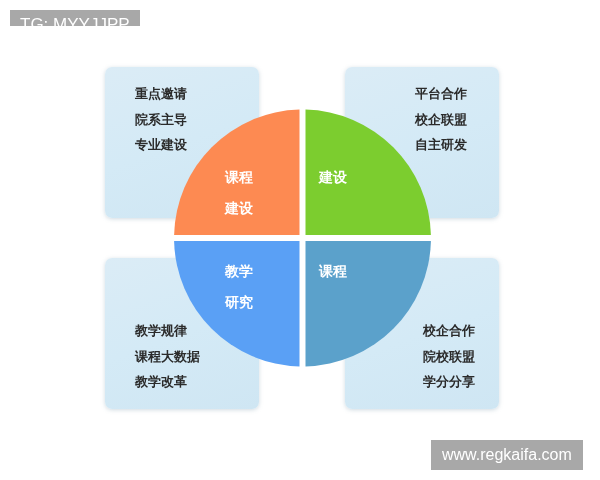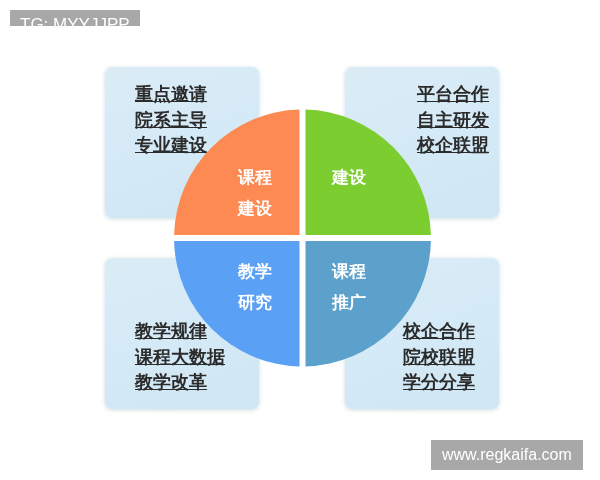--- a/index.html
+++ b/index.html
@@ -6,50 +6,50 @@
   body { width:600px; height:480px; background:#ffffff; position:relative; overflow:hidden;
          font-family:"DejaVu Sans", sans-serif; }
   .tag { position:absolute; background:#a8a8a8; color:#ffffff; font-family:"Liberation Sans", sans-serif;
          font-size:17px; line-height:30px; padding:0 10px; }
   .tag.tl { left:10px; top:10px; height:16px; }
   .tag.br { left:431px; top:440px; height:30px; font-size:16px; padding:0 11px; }
   .box { position:absolute; width:154px; height:151px; border-radius:7px;
          background:linear-gradient(160deg,#dbecf6 0%,#d4eaf6 50%,#cfe6f3 100%);
          box-shadow: 0 1px 4px rgba(120,150,170,0.35); }
   .box ul { list-style:none; margin:0; padding:0; position:absolute; }
-  .box li { font-size:18px; font-weight:bold; color:#2b2b2b; line-height:25.5px; white-space:nowrap;text-decoration:underline; }
+  .box li { font-size:13px; font-weight:bold; color:#2b2b2b; line-height:25.5px; white-space:nowrap; }
   .box.tl { left:105px; top:67px; }
   .box.tl ul { left:30px; top:14px; }
   .box.tr { left:345px; top:67px; }
-  .box.tr ul { right:10px; top:14px; text-align:left; }
+  .box.tr ul { right:32px; top:14px; text-align:left; }
   .box.bl { left:105px; top:258px; }
   .box.bl ul { left:30px; top:60px; }
   .box.br2 { left:345px; top:258px; }
   .box.br2 ul { right:24px; top:60px; text-align:center; }
   svg.pie { position:absolute; left:0; top:0; }
-  .q-label { position:absolute; color:#ffffff; font-weight:bold; font-size:17px; line-height:31px;
-             text-align:center; width:60px; }
+  .q-label { position:absolute; color:#ffffff; font-weight:bold; font-size:14px; line-height:31px;
+             width:60px; }
 </style>
 </head>
 <body>
 
 <div class="tag tl">TG: MYYJJPP</div>
 
 <div class="box tl">
   <ul>
     <li>重点邀请</li>
     <li>院系主导</li>
     <li>专业建设</li>
   </ul>
 </div>
 <div class="box tr">
   <ul>
     <li>平台合作</li>
+    <li>校企联盟</li>
     <li>自主研发</li>
-    <li>校企联盟</li>
   </ul>
 </div>
 <div class="box bl">
   <ul>
     <li>教学规律</li>
     <li>课程大数据</li>
     <li>教学改革</li>
   </ul>
 </div>
 <div class="box br2">
@@ -73,16 +73,15 @@
 </div>
 <div class="q-label" style="left:319px; top:162px;">
   <div>建设</div>
 </div>
 <div class="q-label" style="left:225px; top:256px;">
   <div>教学</div>
   <div>研究</div>
 </div>
 <div class="q-label" style="left:319px; top:256px;">
   <div>课程</div>
-  <div>推广</div>
 </div>
 
 <div class="tag br">www.regkaifa.com</div>
 
 </body></html>

